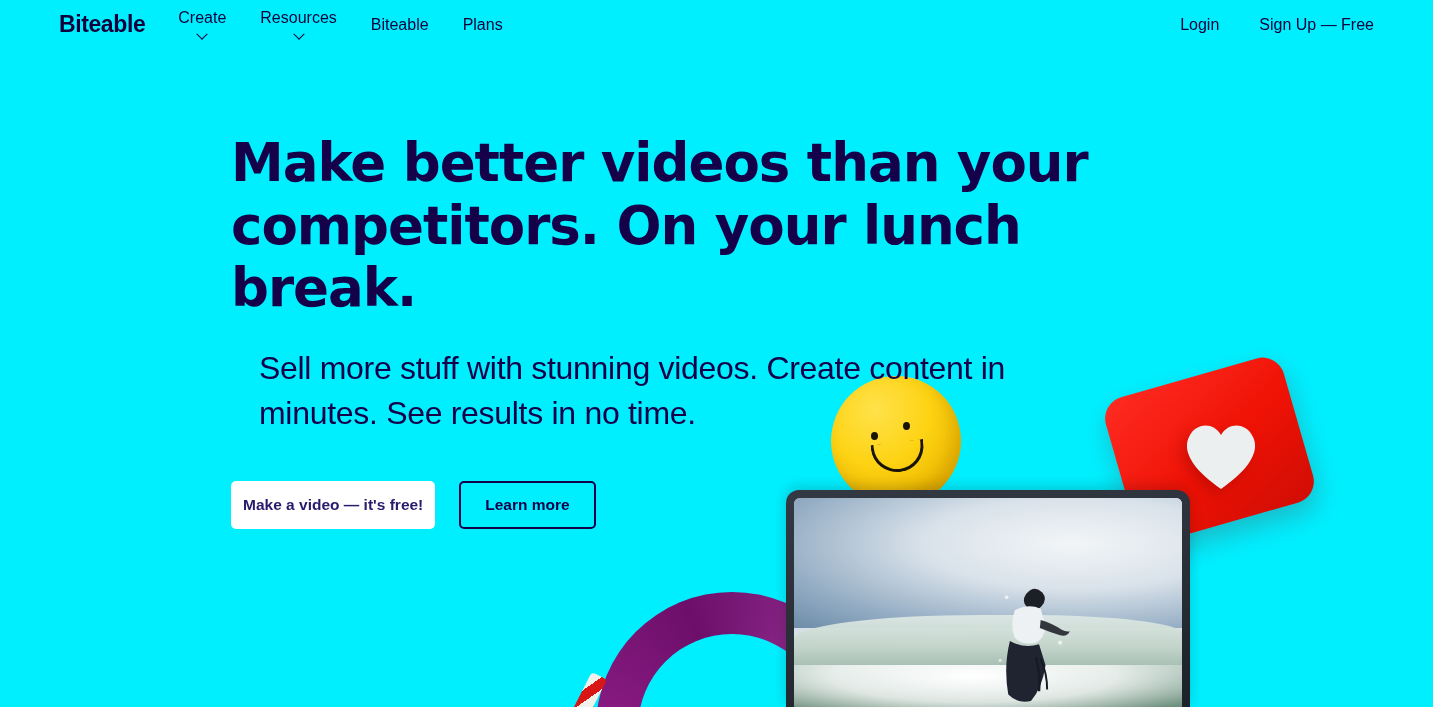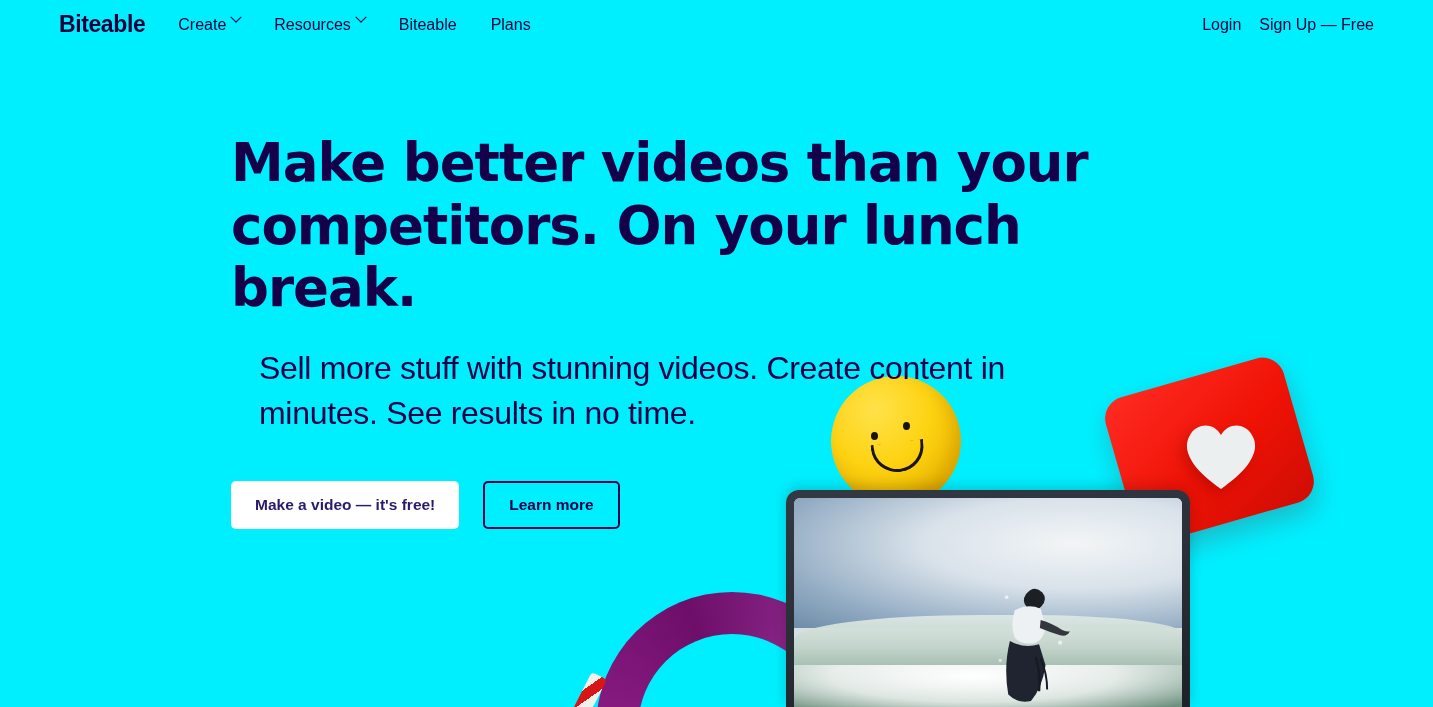--- a/index.html
+++ b/index.html
@@ -47,48 +47,48 @@
     position:absolute; left:15px; top:16px;
     width:10px; height:6px;
     background:#10003c;
     border-radius:0 0 7px 7px;
   }
   .tpl-label { font-size:16.5px; color:#10003c; white-space:nowrap; }
 
   .nav-links { display:flex; align-items:center; margin-left:33px; gap:34px; }
   .nav-link {
     font-size:16px; color:#10003c; cursor:pointer;
-    display:flex; align-items:flex-start; gap:6px; white-space:nowrap;
+    display:flex; align-items:center; gap:6px; white-space:nowrap;flex-direction:column;
   }
   .chev {
     display:inline-block; width:8px; height:8px;
     border-right:1.6px solid #10003c; border-bottom:1.6px solid #10003c;
     transform:rotate(45deg) translate(-2px,-2px);
   }
-  .nav-right { margin-left:auto; margin-right:59px; display:flex; align-items:center; gap:18px; }
+  .nav-right { margin-left:auto; margin-right:59px; display:flex; align-items:center; gap:40px; }
 
   
   .hero { position:absolute; left:231px; top:132px; z-index:30; }
   .headline {
     font-size:53px; line-height:1.18; font-weight:700;
     color:#14014a; letter-spacing:-1px; max-width:930px;
     font-family:"DejaVu Sans", sans-serif;
   }
   .sub {
     margin-top:26px;
     font-size:32px; line-height:1.42; color:#14014a;
     font-weight:400; max-width:790px; letter-spacing:-0.3px;margin-left:28px;
   }
   .ctas { margin-top:45px; display:flex; gap:24px; }
   .btn {
     height:48px; border-radius:5px; display:flex; align-items:center;
     justify-content:center; font-size:15.5px; font-weight:700;
     cursor:pointer; white-space:nowrap;
   }
-  .btn-primary { background:#ffffff; color:#2a1a6b; padding:0 24px; }
+  .btn-primary { background:#ffffff; color:#2a1a6b; padding:0 12px; }
   .btn-secondary {
     background:transparent; color:#14014a;
     border:2.5px solid #14014a; padding:4px 24px;
   }
 
   
   .art { position:absolute; inset:0; z-index:10; pointer-events:none; }
 
   
   .smiley {

